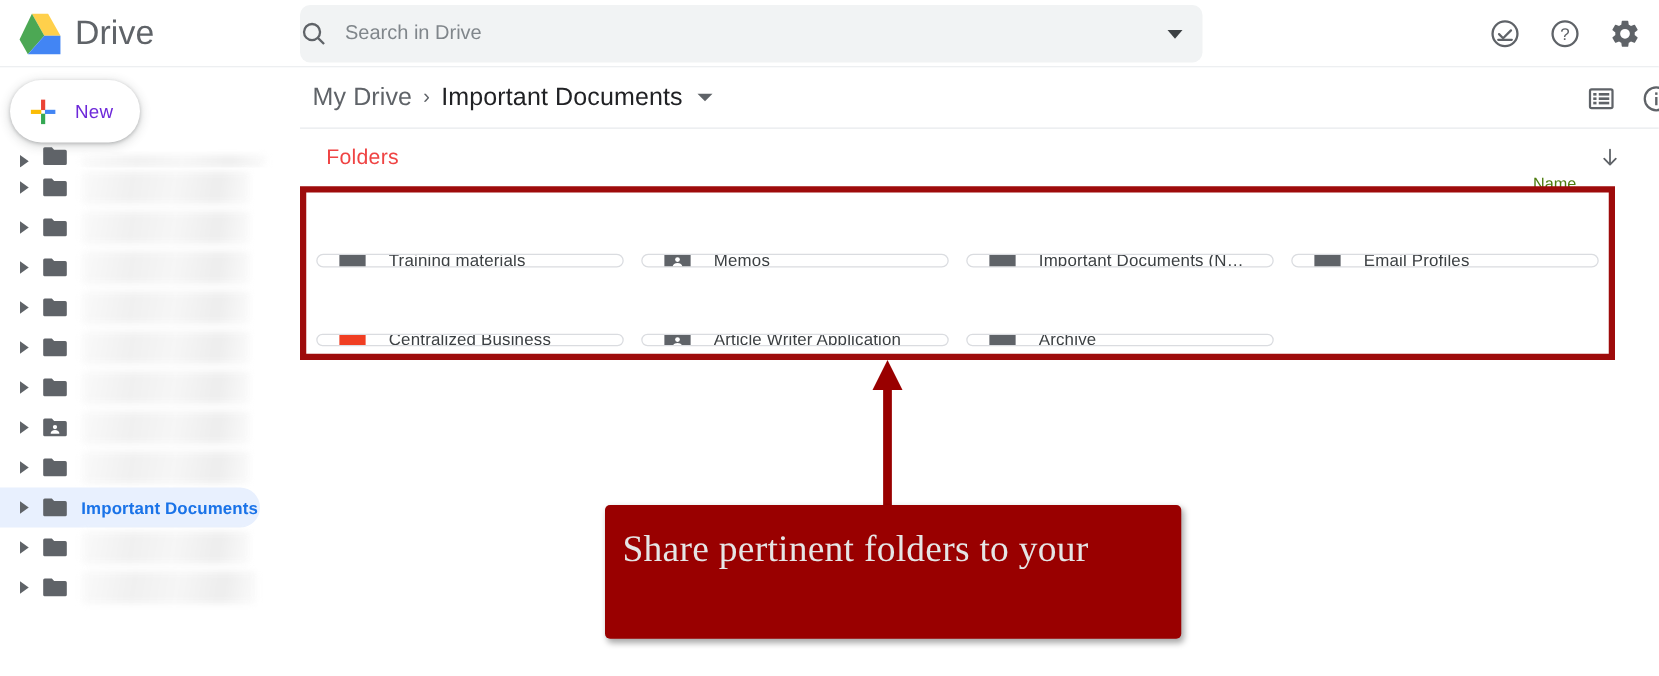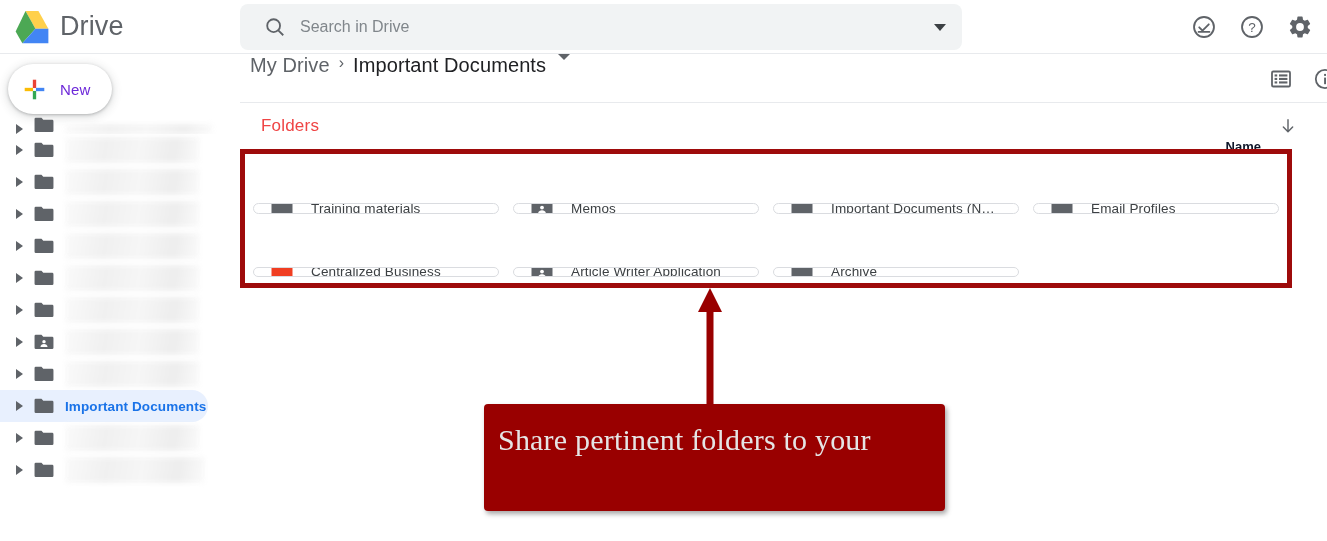--- a/index.html
+++ b/index.html
@@ -27,21 +27,21 @@
     font-size: 27px; color: #5f6368; font-weight: 400;
     letter-spacing: 0.1px; line-height: 1;
   }
 
   .searchwrap {
     position: absolute; left: 240px; top: 0; width: 722px; height: 54px;
     display: flex; align-items: center;
   }
   .searchbox {
     width: 722px; height: 46px; background: #f1f3f4; border-radius: 8px;
-    display: flex; align-items: center; padding: 0 14px 0 24px; gap: 14px;
+    display: flex; align-items: center; padding: 0 14px 0 0; gap: 14px;
     cursor: text;
     justify-content: space-between;
   }
   .searchbox .sicon { width: 22px; height: 22px; flex: 0 0 auto; }
   .search-input {
     flex: 1 1 auto; border: none; outline: none; background: transparent;
     font-family: "Liberation Sans", sans-serif; font-size: 16px;
     color: #3c4043;
   }
   .search-input::placeholder { color: #80868b; }
@@ -94,21 +94,21 @@
     font-size: 13.5px; color: #1a73e8; font-weight: 700; letter-spacing: .1px;
     white-space: nowrap;
   }
   .tree-row.partial { height: 22px; overflow: hidden; align-items: flex-end; }
   .tree-row.partial .redacted { height: 10px; }
 
   
   .main { position: absolute; left: 240px; top: 54px; width: 1087px; height: 487px; background:#fff; }
 
   .crumbbar {
-    position: relative; height: 49px; display: flex; align-items: flex-start;
+    position: relative; height: 49px; display: flex; align-items: center;
     padding-left: 10px; border-bottom: 1px solid #e8eaed;
   }
   .crumb {
     font-size: 20px; color: #5f6368; cursor: pointer; letter-spacing: .1px;
   }
   .crumb.current { color: #202124; }
   .crumb-sep {
     margin: 0 9px; color: #5f6368; font-size: 16px; display: inline-block;
   }
   .crumb-caret {
@@ -124,21 +124,21 @@
 
   .sectionhdr {
     position: relative; height: 34px; display: flex; align-items: center;
     padding: 0 36px 0 21px; margin-top: 6px;
   }
   .sec-title { font-size: 17px; color: #ef4444; font-weight: 400; letter-spacing: .2px; }
   .sortgrp {
     position: absolute; right: 30px; display: flex; align-items: center; gap: 18px;
     cursor: pointer;
   }
-  .sort-label { font-size: 13px; color: #0f172a; font-weight: 700; margin-top: 40px; }
+  .sort-label { font-size: 13px; color: #4d7c0f; font-weight: 400; margin-top: 40px; }
   .sort-arrow { width: 18px; height: 18px; }
 
   
   .grid-frame {
     position: absolute; left: 0px; top: 95px; width: 1052px; height: 139px;
     border: 5px solid #9e0b0b;
   }
   .grid {
     position: absolute; left: 0px; top: 95px; width: 1052px; height: 139px;
     display: grid; grid-template-columns: repeat(4, 1fr);

